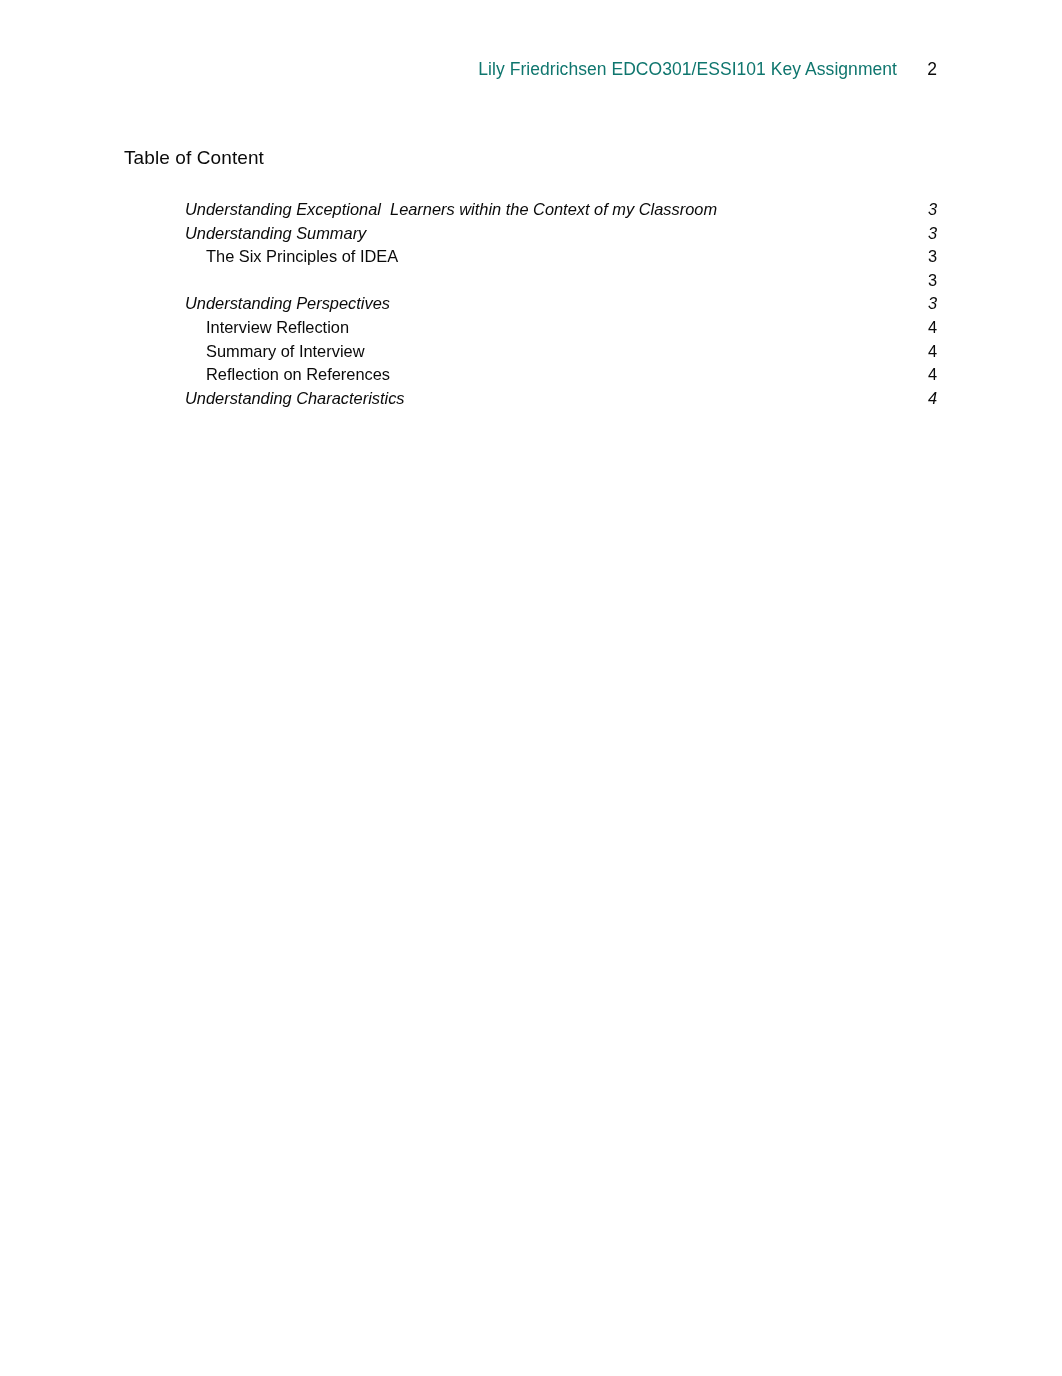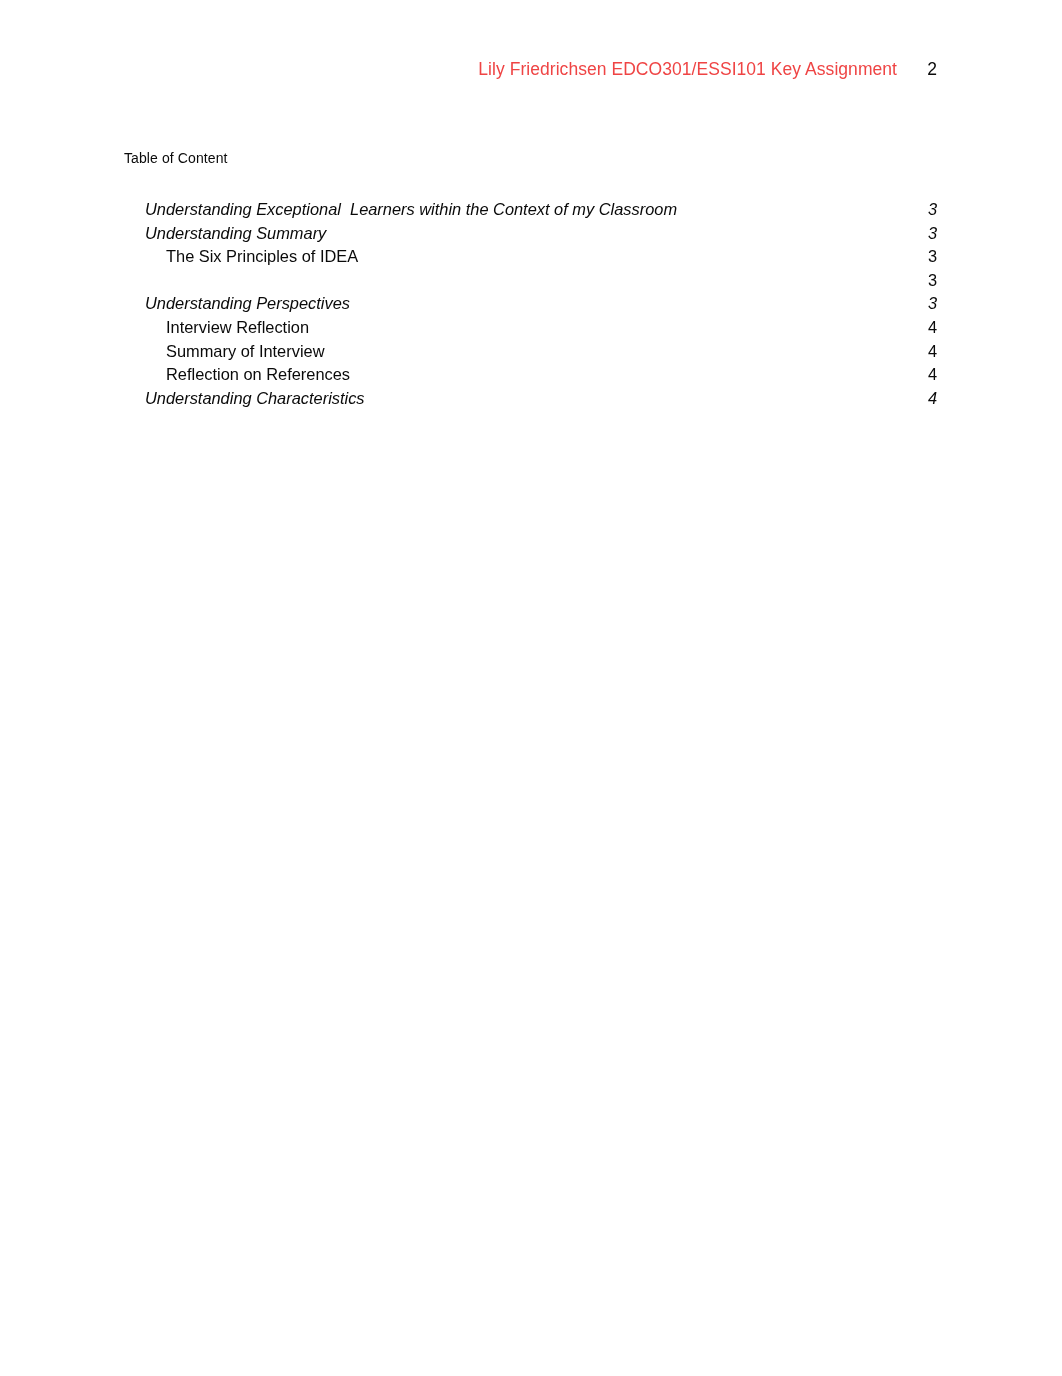--- a/index.html
+++ b/index.html
@@ -34,37 +34,37 @@
     justify-content: flex-end;
     align-items: baseline;
     padding-right: 125px;
     box-sizing: border-box;
   }
   .header-title {
     font-size: 17.5px;
     line-height: 22px;
     letter-spacing: 0.05px;
     white-space: pre;
-    color: #ef4444;
+    color: #0f766e;
   }
   .header-page-number {
     font-size: 17.5px;
     line-height: 22px;
     margin-left: 28px;
     min-width: 12px;
     text-align: right;
     color: #0a0a0a;
   }
 
   
   .toc-heading {
     position: absolute;
     top: 146px;
     left: 124px;
-    font-size: 14px;
+    font-size: 19px;
     line-height: 24px;
     letter-spacing: 0.1px;
     color: #0a0a0a;
     white-space: pre;
   }
 
   
   .toc-list {
     position: absolute;
     top: 198px;
@@ -74,20 +74,21 @@
 
   .toc-entry {
     display: flex;
     align-items: flex-start;
     justify-content: space-between;
     height: 23.6px;
     line-height: 23.6px;
     font-size: 16.4px;
     white-space: pre;
     color: #0a0a0a;
+    margin-left: 40px;
   }
 
   .toc-entry .toc-text {
     flex: 0 1 auto;
     white-space: pre;
   }
 
   .toc-entry .toc-dots {
     flex: 1 1 auto;
   }

